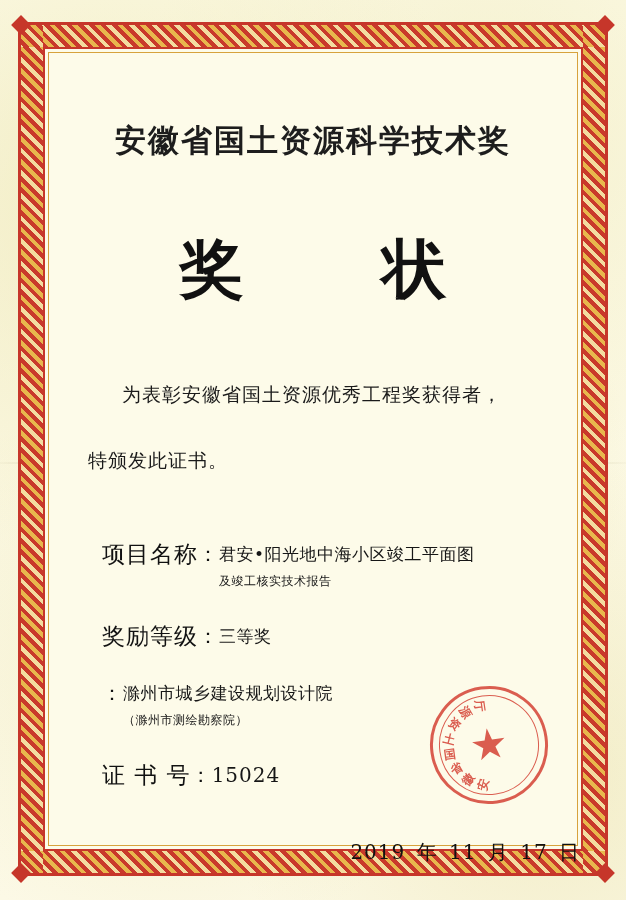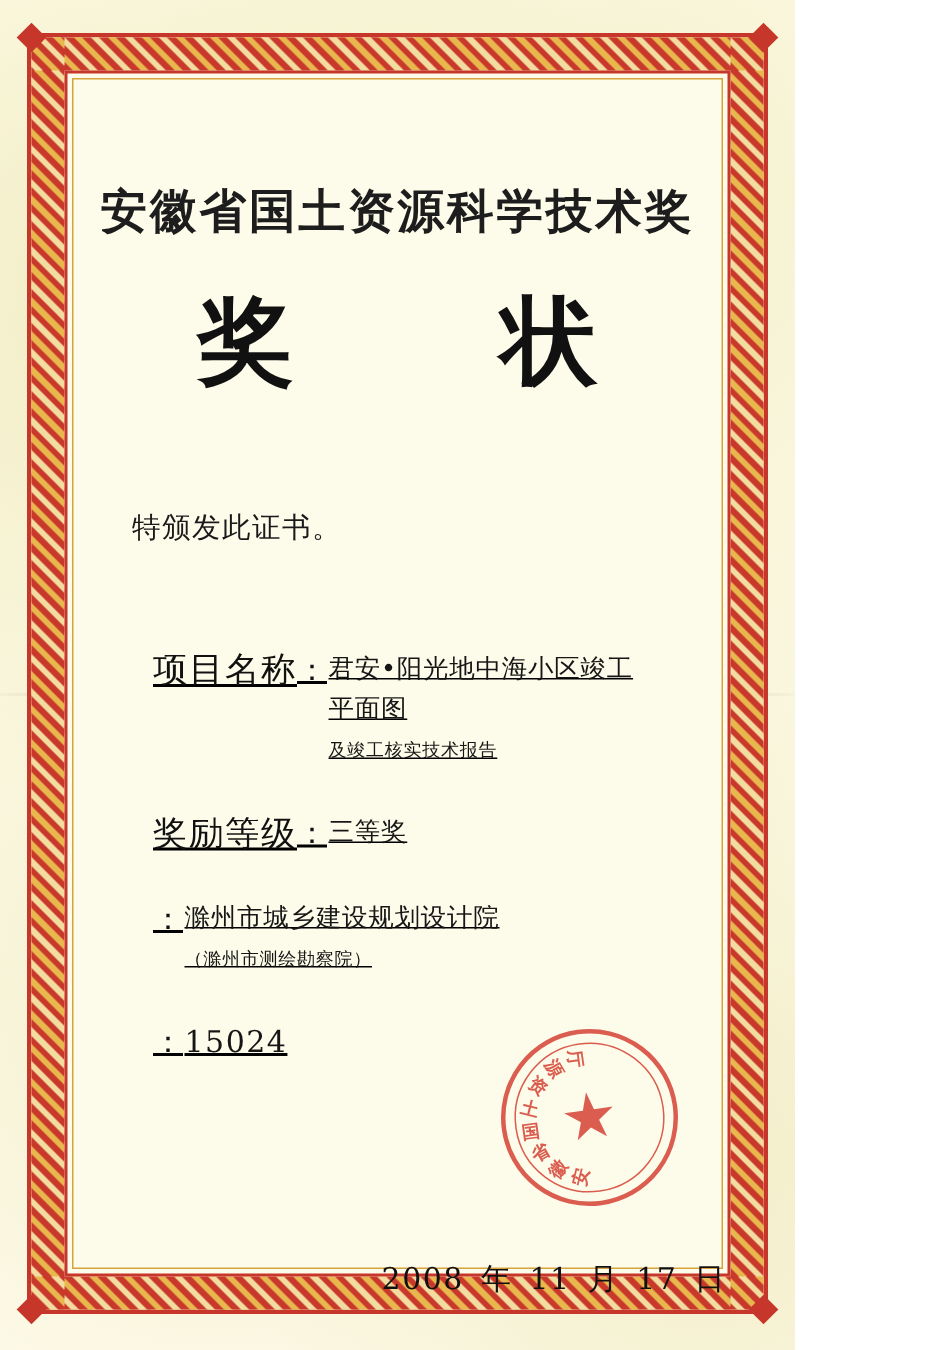--- a/index.html
+++ b/index.html
@@ -10,21 +10,21 @@
   body {
     width: 626px;
     height: 900px;
     font-family: "DejaVu Sans", sans-serif;
     overflow: hidden;
   }
 
   
   .certificate {
     position: relative;
-    width: 530px;
+    width: 626px;
     height: 900px;
     background: #fde047;
     box-sizing: border-box;
   }
 
   
   .paper-texture {
     position: absolute;
     inset: 0;
     background:
@@ -124,40 +124,39 @@
   }
 
   .cert-big-title {
     text-align: center;
     font-family: "DejaVu Sans", sans-serif;
     font-weight: bold;
     font-size: 64px;
     letter-spacing: 58px;
     text-indent: 58px;
     color: #111111;
-    margin-top: 22px;
+    margin-top: 64px;
   }
 
   .citation {
     margin-top: 62px;
     padding: 0 28px;
     font-family: "DejaVu Serif", serif;
     font-size: 19px;
     line-height: 38px;
     color: #1a1a1a;
     letter-spacing: 1px;
   }
   .citation .line1 { text-indent: 34px; }
   .citation .line2 { text-indent: 0; margin-top: 28px; }
 
   
   .fields {
     margin-top: 60px;
     padding: 0 40px 0 42px;
-    text-decoration: underline;
   }
   .field-row {
     display: flex;
     align-items: flex-start;
     margin-bottom: 26px;
   }
   .field-label {
     font-family: "DejaVu Serif", serif;
     font-size: 23px;
     color: #111111;
@@ -267,20 +266,21 @@
     <div class="corner-dot br"></div>
   </div>
 
   <div class="content">
 
     <div class="cert-title">安徽省国土资源科学技术奖</div>
 
     <div class="cert-big-title">奖    状</div>
 
     <div class="citation">
+      <div class="line1">为表彰安徽省国土资源优秀工程奖获得者，</div>
       <div class="line2">特颁发此证书。</div>
     </div>
 
     <div class="fields">
 
       <div class="field-row">
         <div class="field-label">项目名称</div>
         <div class="field-colon">：</div>
         <div class="field-value">
           <span>君安•阳光地中海小区竣工平面图</span>
@@ -298,20 +298,21 @@
 
       <div class="field-row">
         <div class="field-colon">：</div>
         <div class="field-value">
           <span>滁州市城乡建设规划设计院</span>
           <span class="sub">（滁州市测绘勘察院）</span>
         </div>
       </div>
 
       <div class="field-row">
+        <div class="field-label">证 书 号</div>
         <div class="field-colon">：</div>
         <div class="field-value num">
           <span>15024</span>
         </div>
       </div>
 
     </div>
   </div>
 
   <div class="seal">
@@ -323,21 +324,21 @@
       <span style="transform:rotate(-22deg) translate(-46px,-4px);">省</span>
       <span style="transform:rotate(0deg) translate(-46px,-4px);">国</span>
       <span style="transform:rotate(22deg) translate(-46px,-4px);">土</span>
       <span style="transform:rotate(45deg) translate(-46px,-4px);">资</span>
       <span style="transform:rotate(68deg) translate(-46px,-4px);">源</span>
       <span style="transform:rotate(90deg) translate(-46px,-4px);">厅</span>
     </div>
   </div>
 
   <div class="date-line">
-    <span class="num">2008</span>
+    <span class="num">2019</span>
     <span class="cn">年</span>
     <span class="num">11</span>
     <span class="cn">月</span>
     <span class="num">17</span>
     <span class="cn">日</span>
   </div>
 
 </div>
 
 </body></html>

